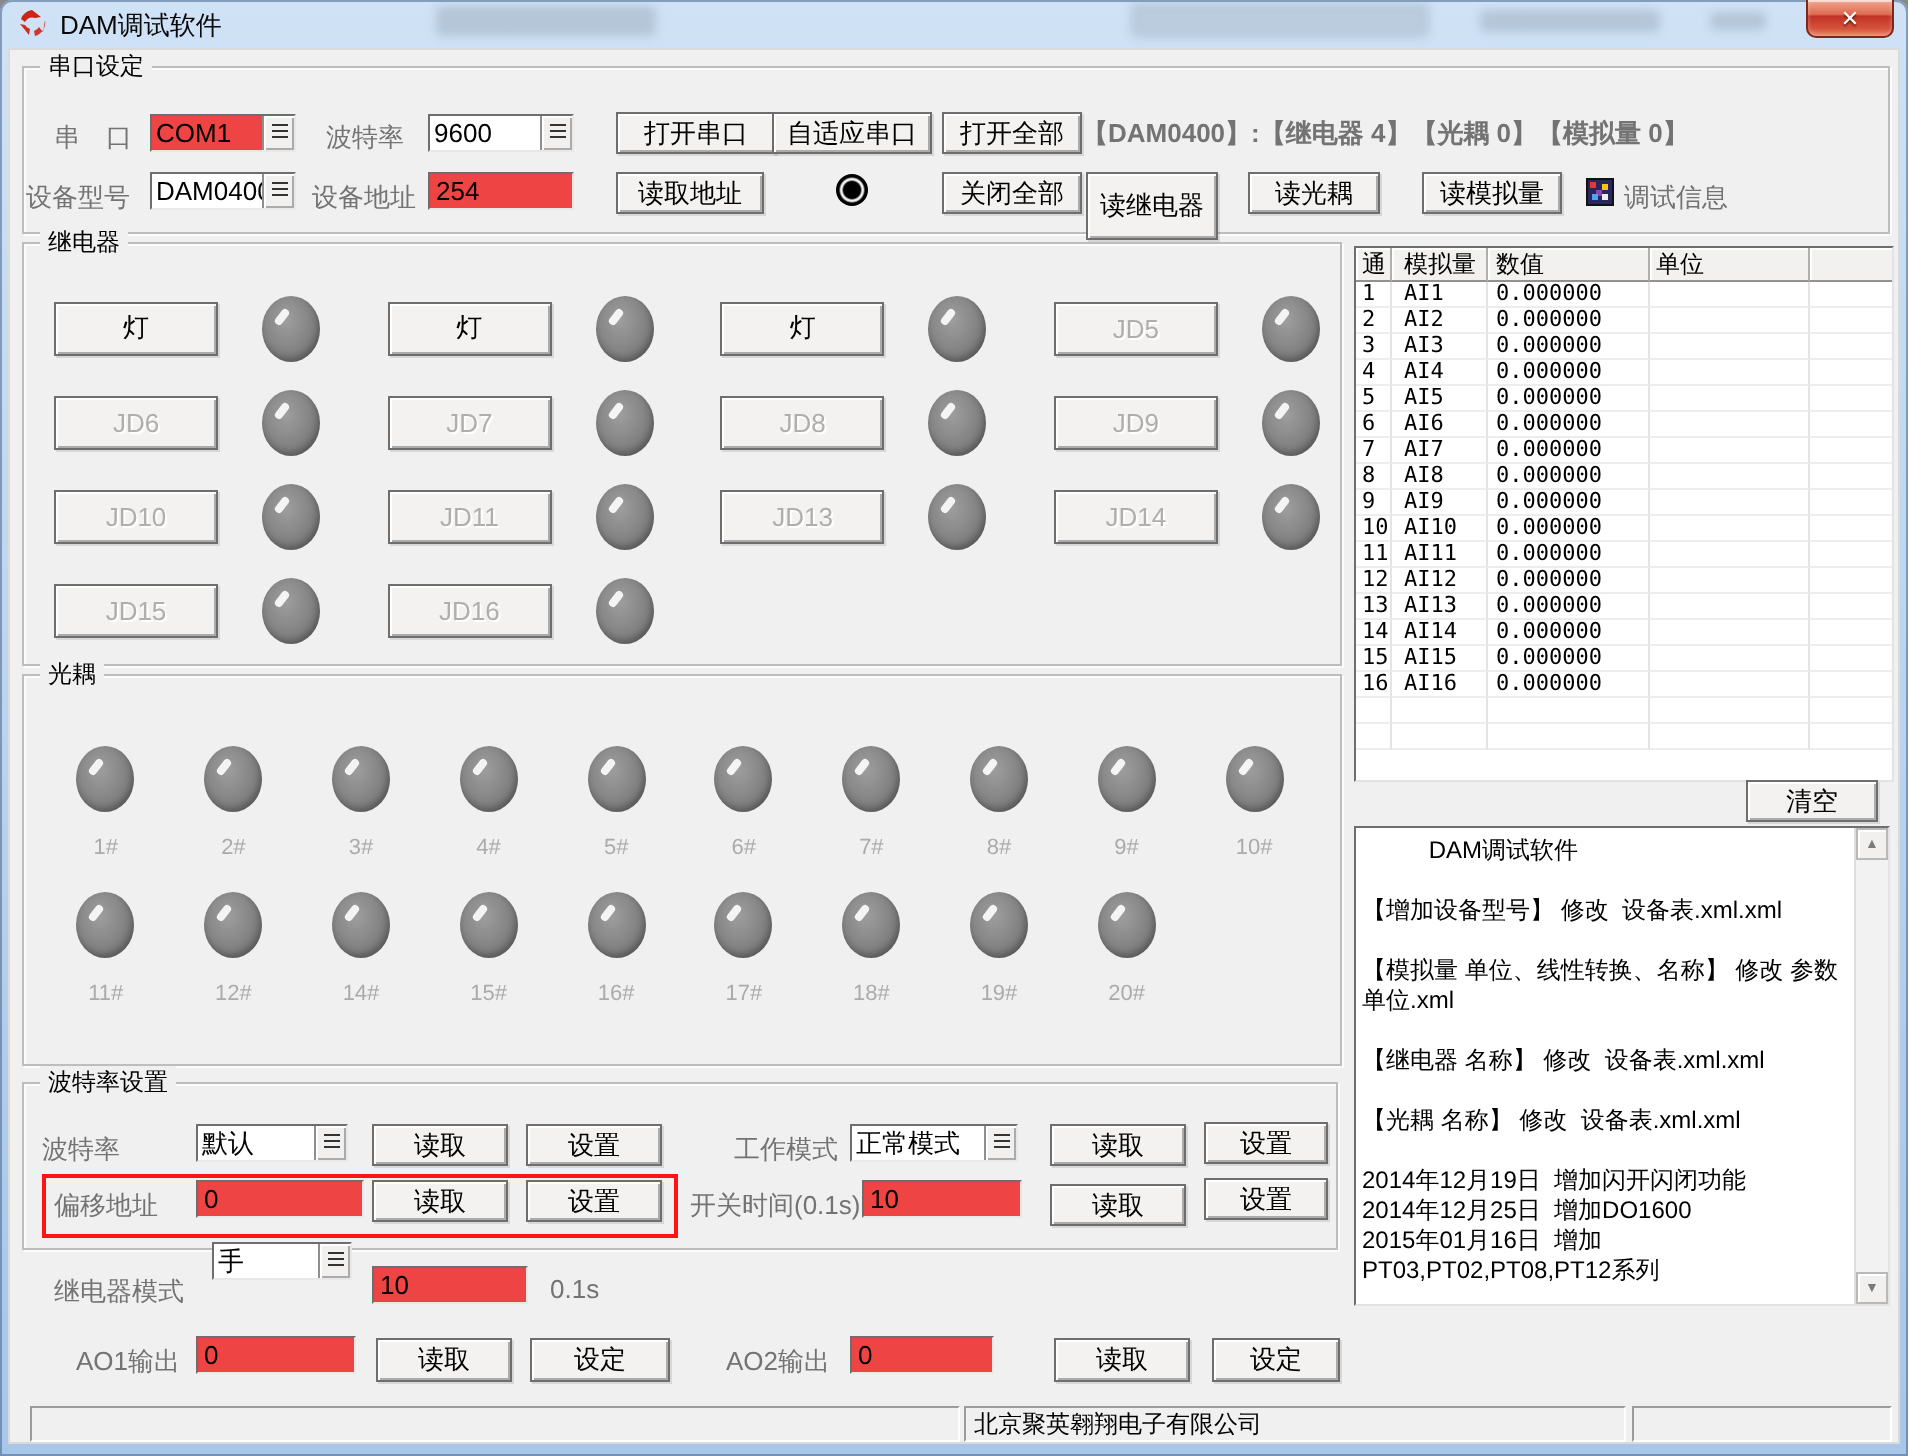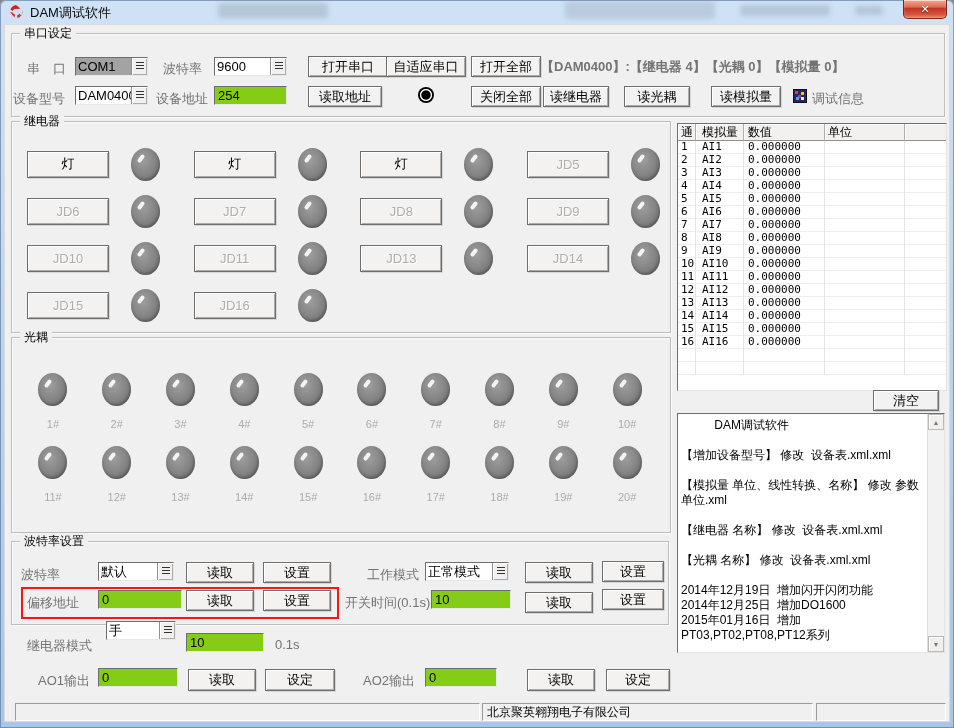--- a/index.html
+++ b/index.html
@@ -34,30 +34,30 @@
   .glabel{position:absolute;top:-9px;left:8px;background:#F0F0F0;padding:0 4px;font-size:12px;}
   .btn{
     position:absolute;display:flex;align-items:center;justify-content:center;
     font-size:13px;color:#000;background:#F3F2F0;
     border:1px solid #6E6E6E;
     box-shadow:inset 1px 1px 0 #FFFFFF,inset -1px -1px 0 #ABABAB,1px 1px 0 rgba(0,0,0,.10);
     white-space:nowrap;cursor:default;
   }
   .btn.disabled{color:#AFAEAD;text-shadow:1px 1px 0 #fff;}
   .input{
-    position:absolute;background:#84cc16;font-size:13px;color:#000;
+    position:absolute;background:#ef4444;font-size:13px;color:#000;
     border:1px solid;border-color:#6E6E6E #E8E8E8 #E8E8E8 #6E6E6E;
     padding:1px 3px;outline:none;
   }
   .combo{
     position:absolute;background:#fff;display:flex;
     border:1px solid;border-color:#6E6E6E #E8E8E8 #E8E8E8 #6E6E6E;
   }
   .combo-text{flex:1;font-size:13px;padding:0 2px;line-height:17px;overflow:hidden;white-space:nowrap;}
-  .combo-text.selected{background:#a3a3a3;}
+  .combo-text.selected{background:#ef4444;}
   .combo-btn{width:16px;background:#F1F0EE;border-left:1px solid #8F8F8F;
     box-shadow:inset 1px 1px 0 #fff,inset -1px -1px 0 #ABABAB;
     display:flex;align-items:center;justify-content:center;}
   .combo-btn i{display:block;width:8px;height:9px;
     background:repeating-linear-gradient(to bottom,#333 0 1px,transparent 1px 3px);}
   .led{
     width:29px;height:33px;border-radius:50%;position:relative;flex:none;
     background:radial-gradient(ellipse at 42% 36%,#9E9E9E 0%,#8A8A8A 40%,#787878 72%,#6C6C6C 100%);
     box-shadow:inset -1px -2px 3px rgba(0,0,0,.25);
   }
@@ -158,21 +158,21 @@
       <span class="combo-text">DAM0400</span>
       <span class="combo-btn">
           <i></i>
         </span>
     </div>
     <span class="lbl" style="left:151px;top:65px;">设备地址</span>
     <input class="input" style="left: 209px; top: 61px; width: 73px; height: 19px;" value="254">
     <button class="btn" style="left:303px;top:61px;width:74px;height:21px;">读取地址</button>
     <span class="black-dot" style="left:413px;top:62px;"></span>
     <button class="btn" style="left:466px;top:61px;width:70px;height:21px;">关闭全部</button>
-    <button class="btn" style="left:538px;top:61px;width:66px;height:21px;">读继电器</button>
+    <button class="btn" style="left:538px;top:61px;width:66px;height:34px;">读继电器</button>
     <button class="btn" style="left:619px;top:61px;width:66px;height:21px;">读光耦</button>
     <button class="btn" style="left:706px;top:61px;width:70px;height:21px;">读模拟量</button>
     <span class="dbg-icon" style="left:788px;top:64px;"></span>
     <span class="lbl" style="left:807px;top:65px;">调试信息</span>
 
     <div class="group" style="left:6px;top:96px;width:660px;height:212px;">
       <span class="glabel">继电器</span>
     </div>
     <div class="relay-grid">
 
@@ -464,24 +464,20 @@
         <div class="ocell">
           <span class="led"></span>
           <span class="olabel">11#</span>
         </div>
 
         <div class="ocell">
           <span class="led"></span>
           <span class="olabel">12#</span>
         </div>
 
-        <div class="ocell">
-          <span class="led"></span>
-          <span class="olabel">13#</span>
-        </div>
 
         <div class="ocell">
           <span class="led"></span>
           <span class="olabel">14#</span>
         </div>
 
         <div class="ocell">
           <span class="led"></span>
           <span class="olabel">15#</span>
         </div>

